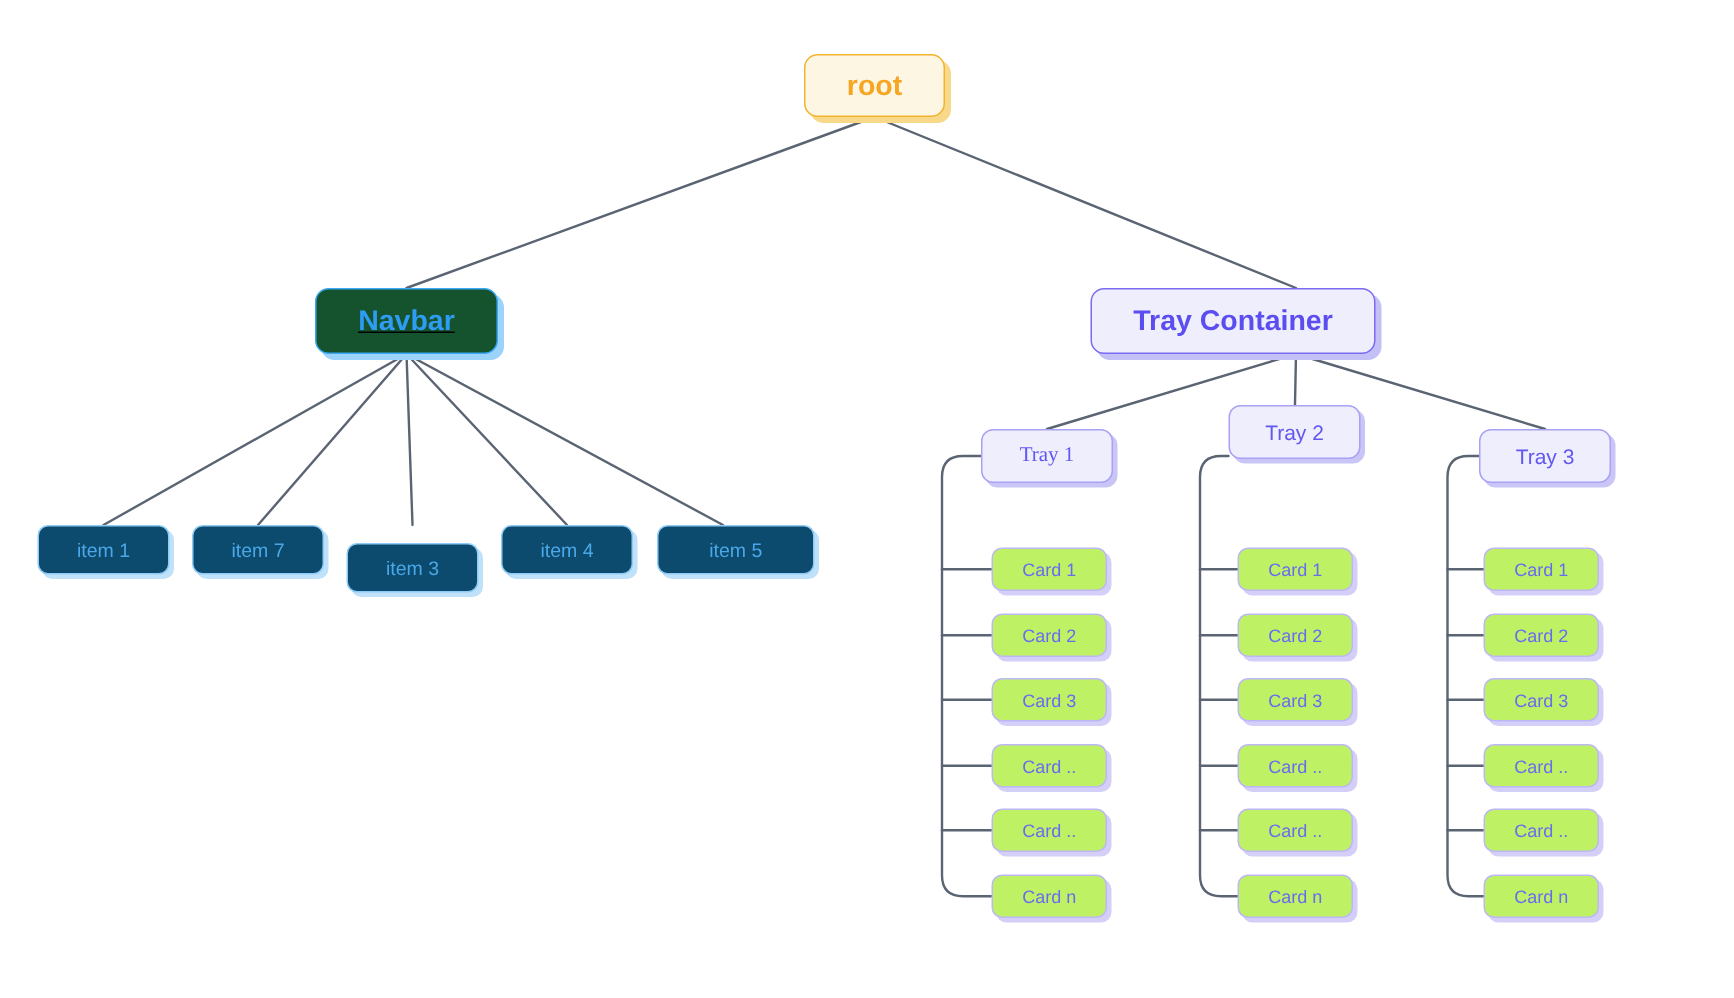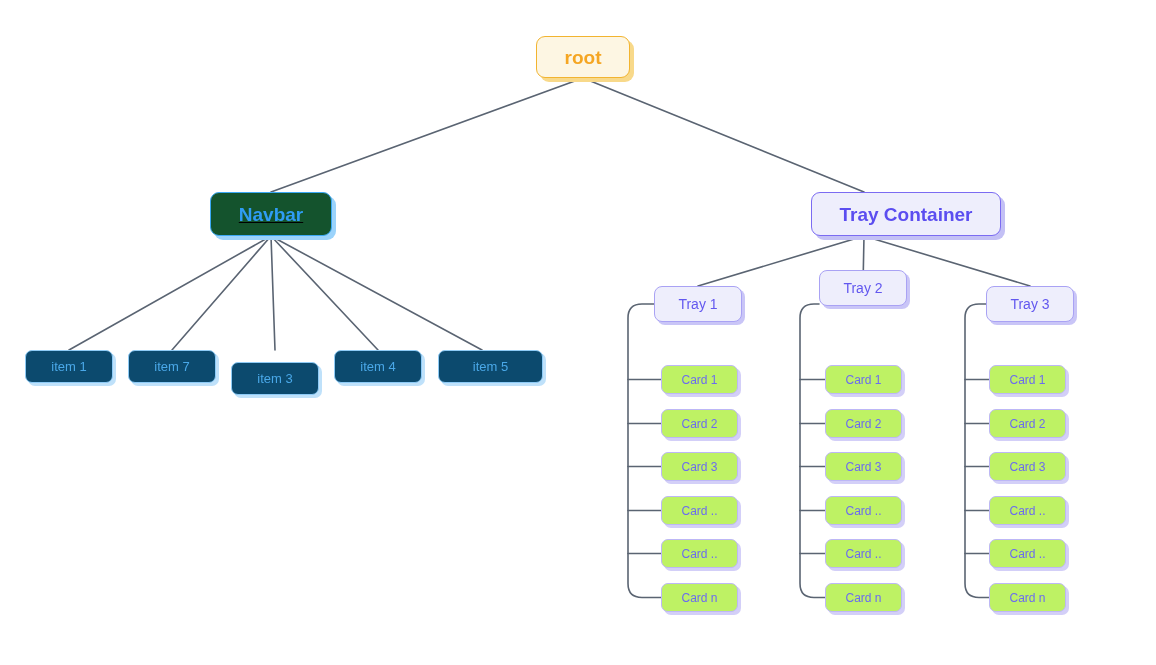--- a/index.html
+++ b/index.html
@@ -155,39 +155,39 @@
       <line x1="965" y1="510.5" x2="989" y2="510.5" stroke="#5a6472" stroke-width="1.6" stroke-linecap="round"></line>
       <line x1="965" y1="553.5" x2="989" y2="553.5" stroke="#5a6472" stroke-width="1.6" stroke-linecap="round"></line>
     </svg>
   <div id="node-layer">
       <div class="node root" style="left: 536px; top: 36px; width: 94px; height: 42px;">
         <span class="node-label">root</span>
       </div>
       <div class="node navbar" style="left: 210px; top: 192px; width: 122px; height: 44px;">
         <span class="node-label">Navbar</span>
       </div>
-      <div class="node traycontainer" style="left: 811px; top: 192px; width: 190px; height: 44px;">
+      <div class="node traycontainer" style="left: 727px; top: 192px; width: 190px; height: 44px;">
         <span class="node-label">Tray Container</span>
       </div>
       <div class="node item" style="left: 25px; top: 350px; width: 88px; height: 33px;">
         <span class="node-label">item 1</span>
       </div>
       <div class="node item" style="left: 128px; top: 350px; width: 88px; height: 33px;">
         <span class="node-label">item 7</span>
       </div>
       <div class="node item" style="left: 231px; top: 362px; width: 88px; height: 33px;">
         <span class="node-label">item 3</span>
       </div>
       <div class="node item" style="left: 334px; top: 350px; width: 88px; height: 33px;">
         <span class="node-label">item 4</span>
       </div>
       <div class="node item" style="left: 438px; top: 350px; width: 105px; height: 33px;">
         <span class="node-label">item 5</span>
       </div>
-      <div class="node tray" style="left: 654px; top: 286px; width: 88px; height: 36px;">
+      <div class="node tray" style="left: 654px; top: 286px; width: 88px; height: 36px; font-family: Liberation Serif, serif;">
         <span class="node-label">Tray 1</span>
       </div>
       <div class="node card" style="left: 661px; top: 365px; width: 77px; height: 29px;">
         <span class="node-label">Card 1</span>
       </div>
       <div class="node card" style="left: 661px; top: 409px; width: 77px; height: 29px;">
         <span class="node-label">Card 2</span>
       </div>
       <div class="node card" style="left: 661px; top: 452px; width: 77px; height: 29px;">
         <span class="node-label">Card 3</span>

